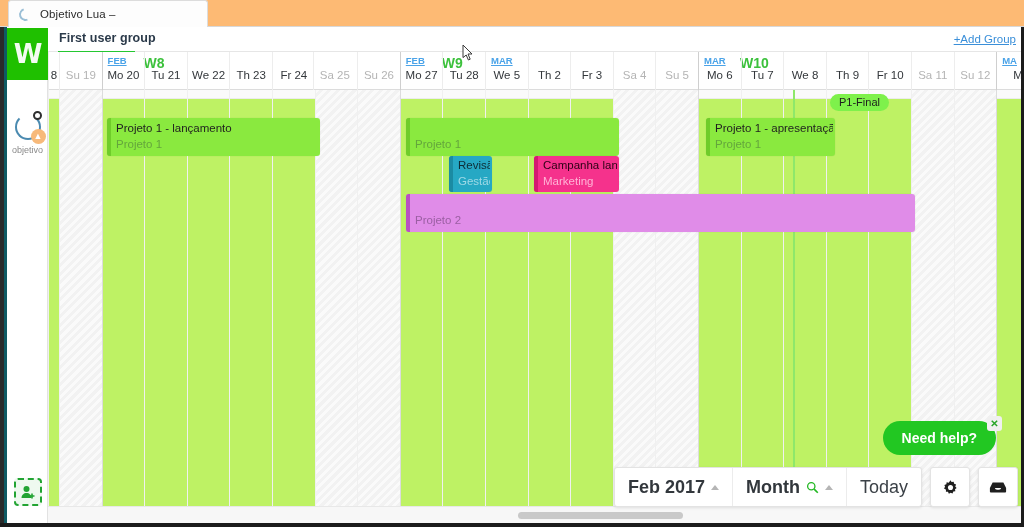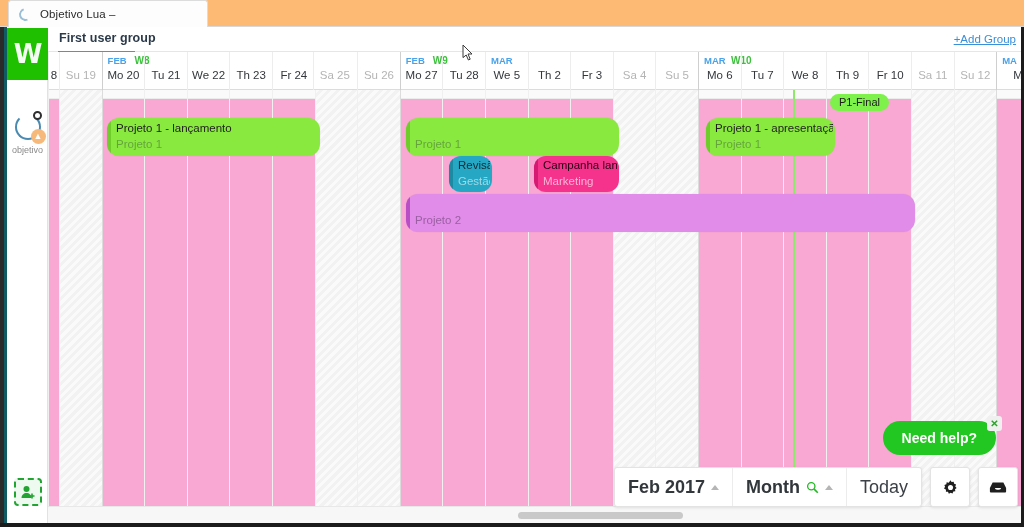--- a/index.html
+++ b/index.html
@@ -155,36 +155,36 @@
   }
   .daycol {
     position: absolute; top: 0; height: 38px;
     border-left: 1px solid #ededed;
     text-align: center;
   }
   .daycol.weekstart { border-left: 1px solid #cfcfcf; }
   .daycol .mon {
     position: absolute; left: 0; top: 3px; width: 100%;
     font-size: 9.5px; color: #4aa3e8; font-weight: 700;
-    text-align: left; padding-left: 5px;
+    text-align: left; padding-left: 5px; text-decoration: underline;
   }
   .daycol .wk {
-    position: absolute; left: 3px; top: 3px; width: 100%;
-    font-size: 10px; color: #3cc13c; font-weight: 700;
+    position: absolute; left: 12px; top: 3px; width: 100%;
+    font-size: 14px; color: #3cc13c; font-weight: 700;
     text-align: left; padding-left: 29px;
   }
   .daycol .dy {
     position: absolute; left: 0; top: 17px; width: 100%;
     font-size: 11.5px; color: #33373b;
   }
   .daycol.wknd .dy { color: #b4b4b4; }
 
   .tl-body {
     position: absolute; left: 0; top: 38px; right: 0; bottom: 0;
-    background: #f9a8d4;
+    background: #bef264;
   }
   .bandrow {
     position: absolute; left: 0; top: 0; right: 0; height: 9px;
     background: #fafafa;
     border-bottom: 1px solid #ececec;
   }
   .gridcol {
     position: absolute; top: 0; bottom: 0;
     border-left: 1px solid #f0f0f0;
   }
@@ -203,21 +203,21 @@
     position: absolute;
     height: 17px; line-height: 17px;
     background: #7ef14b; color: #1d1d1d;
     font-size: 11px; border-radius: 9px;
     padding: 0 9px; white-space: nowrap;
     z-index: 6;
   }
 
   
   .bar {
-    position: absolute; height: 38px; border-radius: 12px;
+    position: absolute; height: 38px; border-radius: 3px;
     overflow: hidden; z-index: 5;
     box-shadow: 0 0 0 .5px rgba(0,0,0,.04);
     padding-left: 32px;
   }
   .bar .handle {
     position: absolute; left: 0; top: 0; bottom: 0; width: 4px;
   }
   .bar .t1 {
     position: absolute; left: 9px; top: 4px; right: 2px;
     font-size: 11.5px; color: #1f1f1f; white-space: nowrap;

